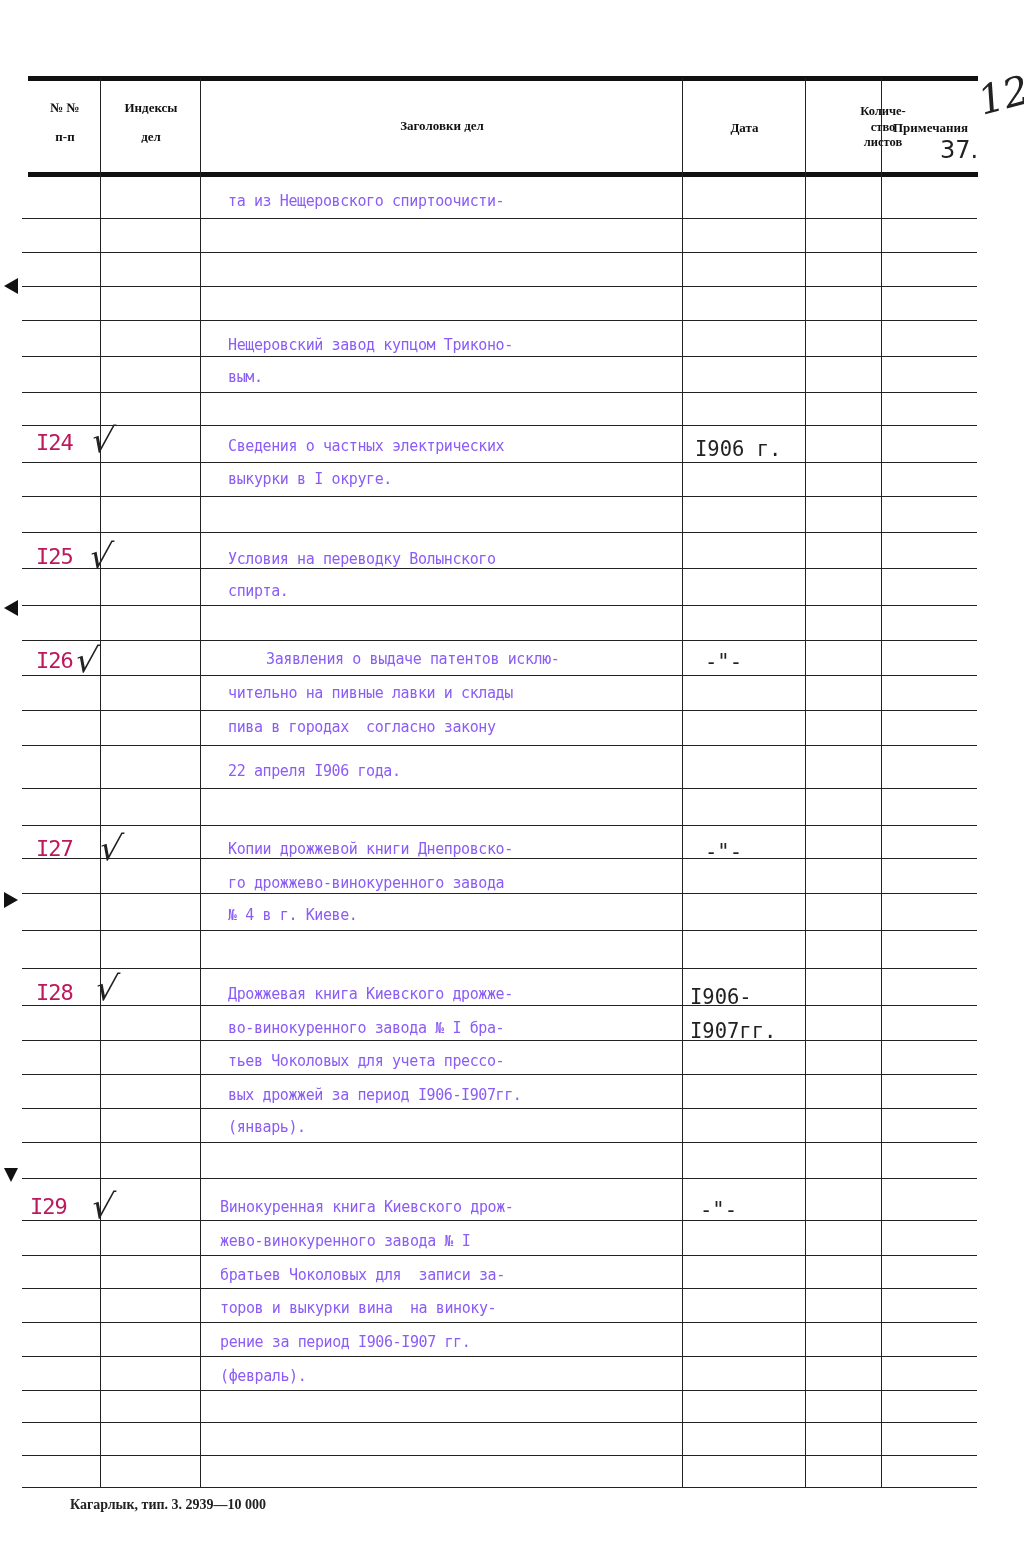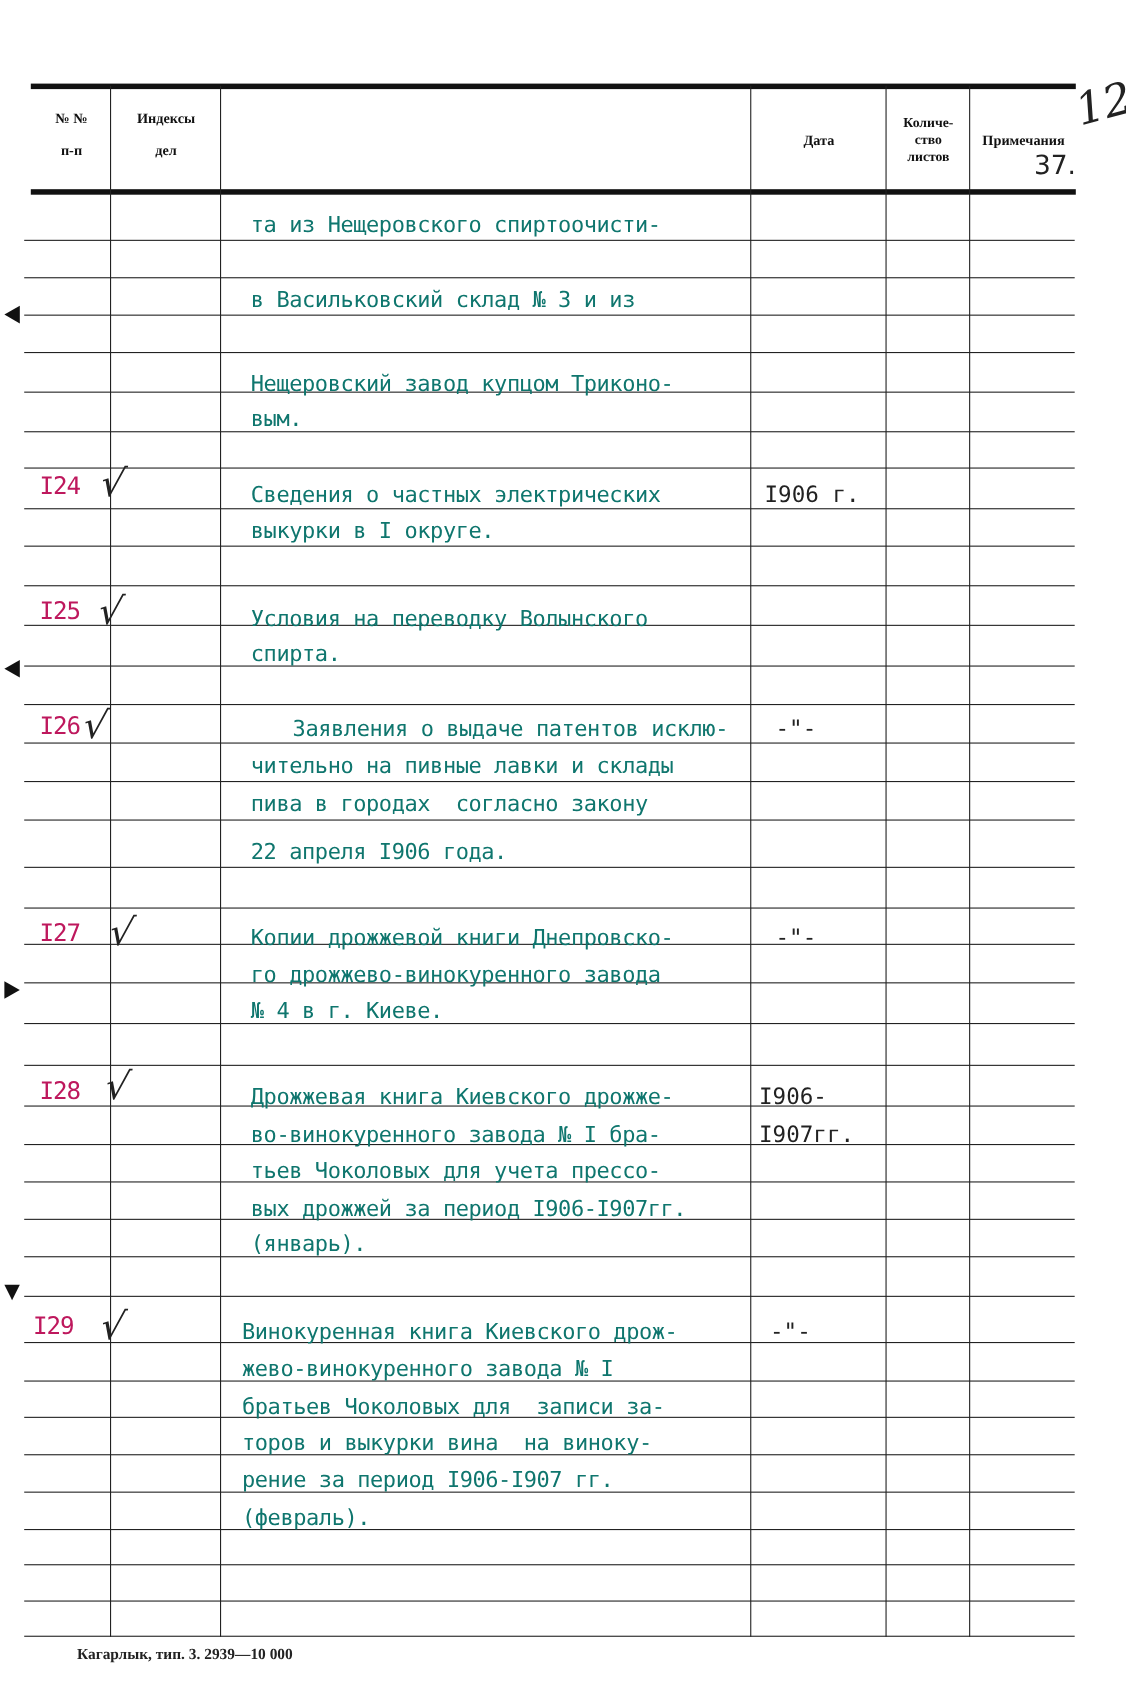--- a/index.html
+++ b/index.html
@@ -6,21 +6,21 @@
   body {
     width:1024px; height:1553px; background:#ffffff; position:relative; overflow:hidden;
     font-family:"DejaVu Sans Mono", monospace; color:#1a1a1a;
   }
   .page { position:absolute; left:0; top:0; width:1024px; height:1553px; }
   .hline { position:absolute; height:0; border-top:1.5px solid #222; }
   .hline.thick { border-top:5px solid #111; }
   .vline { position:absolute; width:0; border-left:1.5px solid #222; }
   .hdr { position:absolute; font-family:"Liberation Serif", serif; font-weight:bold; font-size:13px; color:#111; text-align:center; line-height:1.3; }
   .num { position:absolute; font-size:22px; font-family:"DejaVu Sans Mono", monospace; color:#be185d; letter-spacing:-1px; }
-  .line { position:absolute; left:228px; font-size:20px; white-space:pre; color:#0f766e; letter-spacing:-0.4px; }
+  .line { position:absolute; left:228px; font-size:15px; white-space:pre; color:#8b5cf6; letter-spacing:-0.4px; }
   .date { position:absolute; font-size:20.5px; white-space:pre; color:#222; }
   .check { position:absolute; font-size:34px; font-family:"DejaVu Serif", serif; color:#222; transform:skewX(-10deg); }
   .handnum { position:absolute; font-family:"DejaVu Serif", serif; font-style:italic; color:#222; }
   .footer { position:absolute; left:70px; top:1497px; font-family:"Liberation Serif", serif; font-weight:bold; font-size:14px; color:#222; }
   .mark { position:absolute; width:0; height:0; }
 </style>
 </head>
 <body>
 
 <div class="page">
@@ -35,22 +35,23 @@
   <div class="vline" style="left:881px; top:78px; height:1410px;"></div>
 
   <div class="hdr" style="left:30px; top:100px; width:70px;">
     <div>№ №</div>
     <div style="margin-top:12px;">п-п</div>
   </div>
   <div class="hdr" style="left:102px; top:100px; width:98px;">
     <div>Индексы</div>
     <div style="margin-top:12px;">дел</div>
   </div>
+  <div class="hdr" style="left:202px; top:118px; width:480px;">Заголовки дел</div>
   <div class="hdr" style="left:684px; top:120px; width:121px;">Дата</div>
-  <div class="hdr" style="left:807px; top:104px; width:74px; font-size:12.5px; line-height:1.25;">
+  <div class="hdr" style="left:807px; top:104px; width:74px; font-size:12.5px; line-height:1.25;padding-left:39px;">
     <div>Количе-</div>
     <div>ство</div>
     <div>листов</div>
   </div>
   <div class="hdr" style="left:883px; top:120px; width:95px;">Примечания</div>
 
   <div class="handnum" style="left:978px; top:72px; font-size:40px; transform:rotate(-15deg);">12</div>
   <div class="handnum" style="left:940px; top:136px; font-size:24px; font-style:normal; font-family:'DejaVu Sans', sans-serif;">37.</div>
 
   <div id="rules">
@@ -87,21 +88,20 @@
       <div class="hline" style="left: 22px; top: 1288px; width: 955px;"></div>
       <div class="hline" style="left: 22px; top: 1322px; width: 955px;"></div>
       <div class="hline" style="left: 22px; top: 1356px; width: 955px;"></div>
       <div class="hline" style="left: 22px; top: 1390px; width: 955px;"></div>
       <div class="hline" style="left: 22px; top: 1422px; width: 955px;"></div>
       <div class="hline" style="left: 22px; top: 1455px; width: 955px;"></div>
       <div class="hline" style="left: 22px; top: 1487px; width: 955px;"></div>
     </div>
 
   <div class="line" style="top:192px;">та из Нещеровского спиртоочисти-</div>
-  <div class="line" style="top:260px;">в Васильковский склад № 3 и из</div>
   <div class="line" style="top:336px;">Нещеровский завод купцом Триконо-</div>
   <div class="line" style="top:368px;">вым.</div>
 
   <div>
     <div class="num" style="left:36px; top:430px;">I24</div>
     <div class="check" style="left:92px; top:420px;">√</div>
     <div class="line" style="top:437px;">Сведения о частных электрических</div>
     <div class="line" style="top:470px;">выкурки в I округе.</div>
     <div class="date" style="left:695px; top:437px;">I906 г.</div>
   </div>

